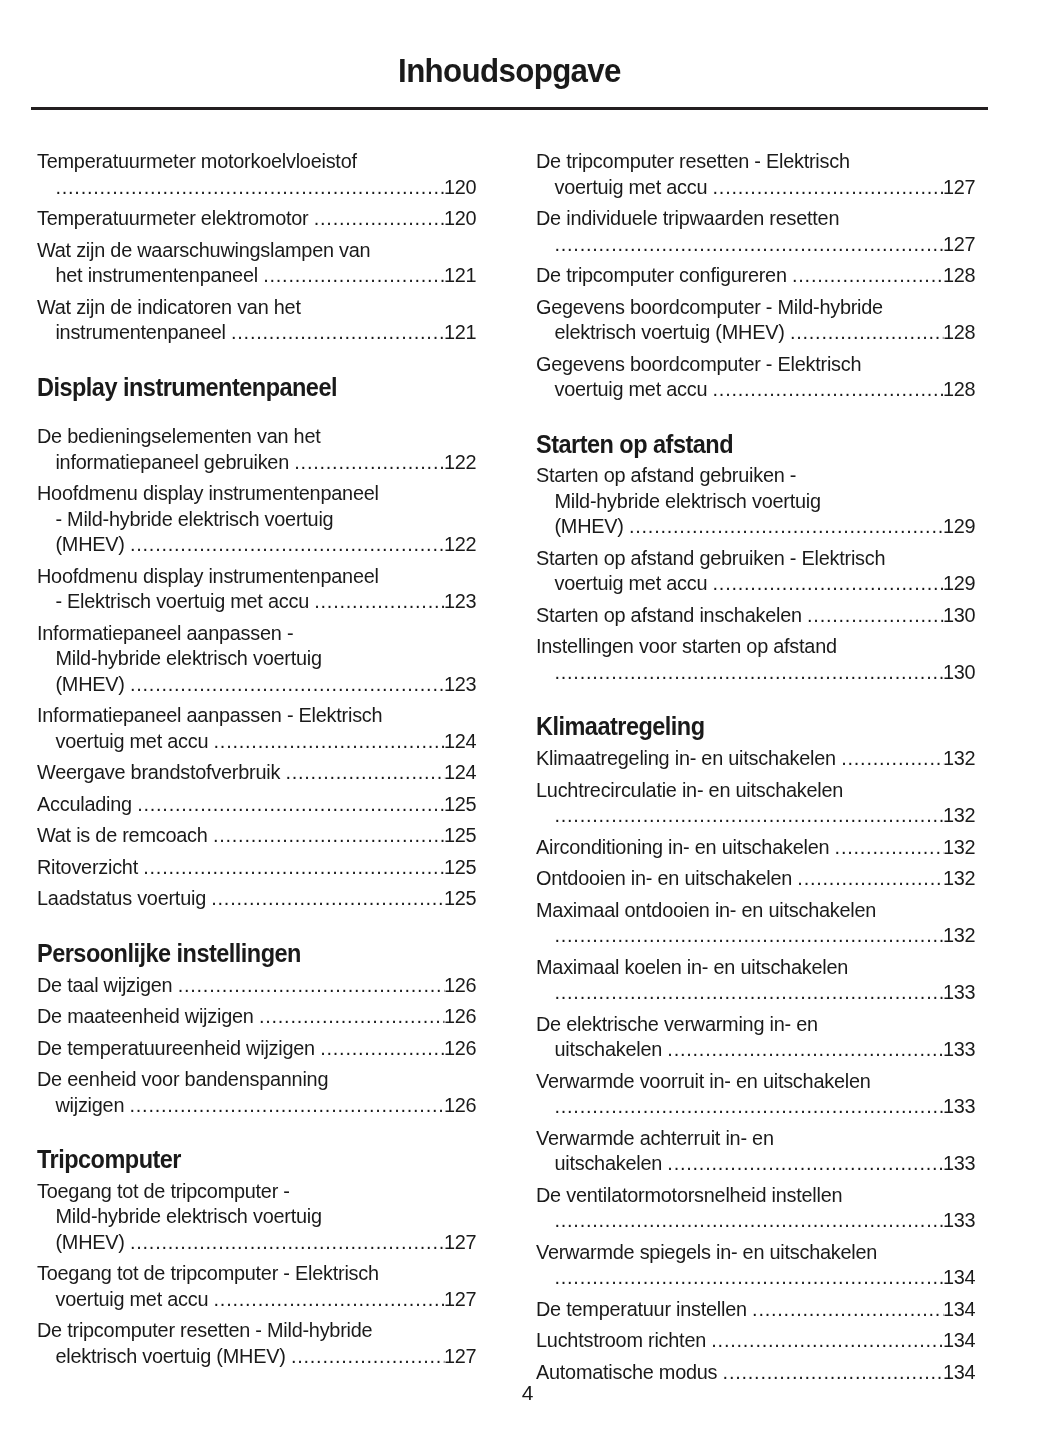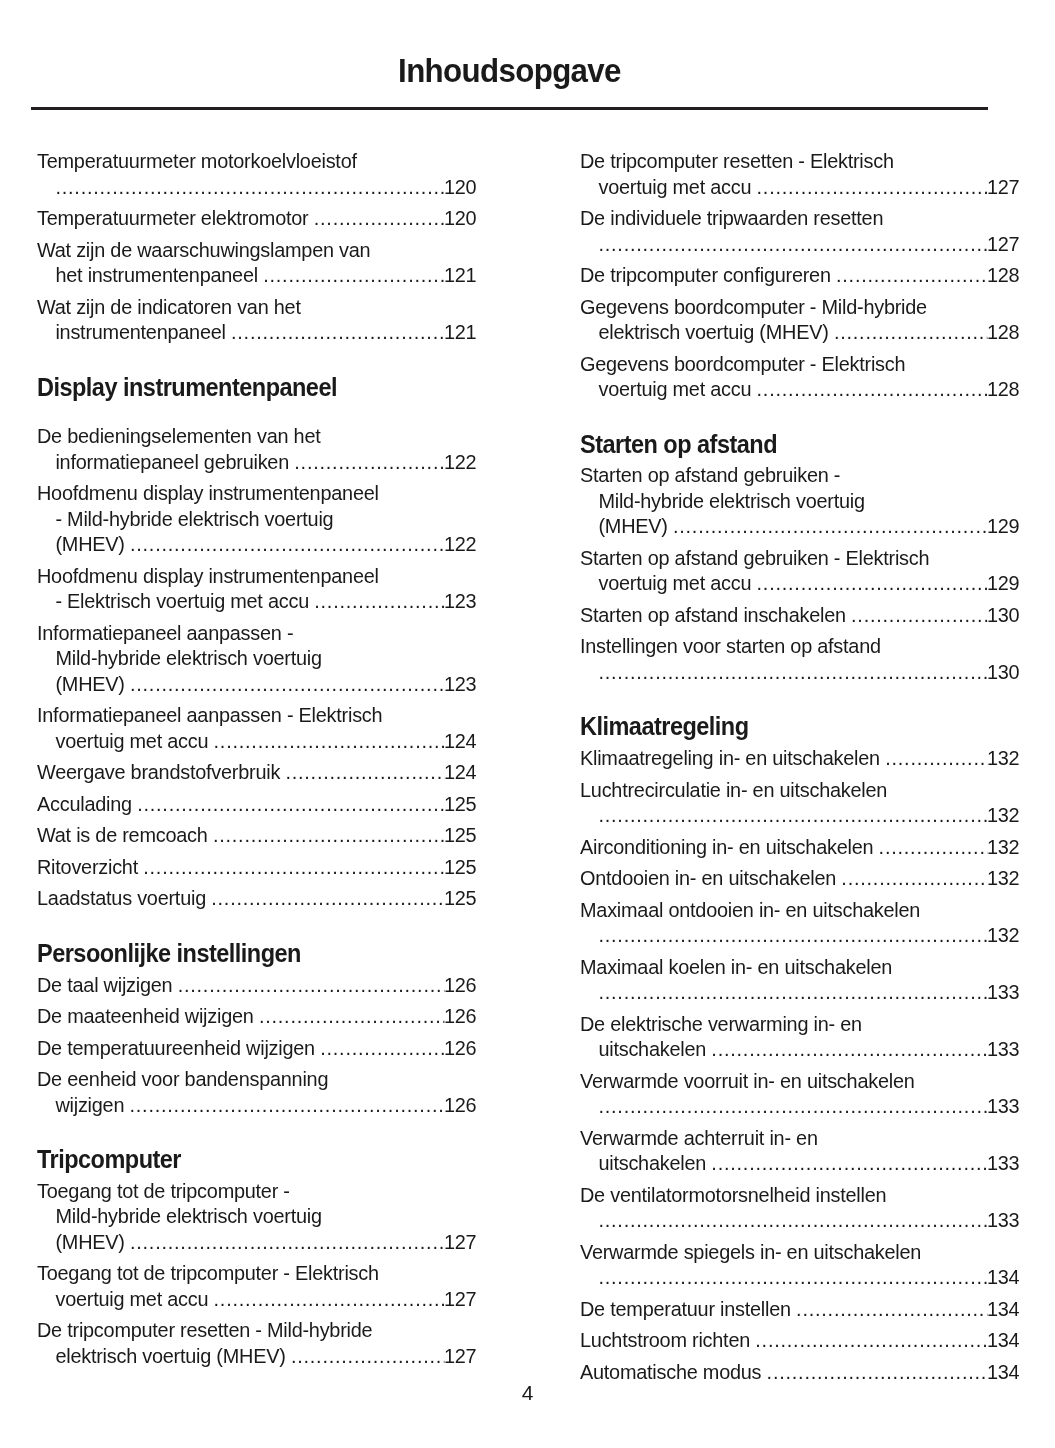--- a/index.html
+++ b/index.html
@@ -52,21 +52,21 @@
     left: 0;
     top: 140px;
     width: 1055px;
   }
   .col {
     position: absolute;
     top: 0;
     width: 453px;
   }
   .col-left  { left: 37px; }
-  .col-right { left: 536px; margin-left: 44px; }
+  .col-right { left: 536px; }
 
   
   .section-head {
     font-size: 25px;
     font-weight: bold;
     letter-spacing: -0.55px;
     transform: scaleX(0.94);
     transform-origin: left top;
     line-height: 1.15;
     margin-top: 28px;

